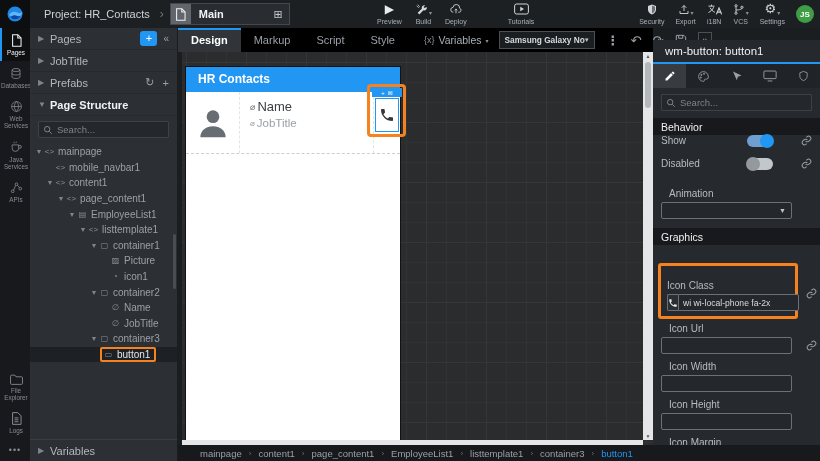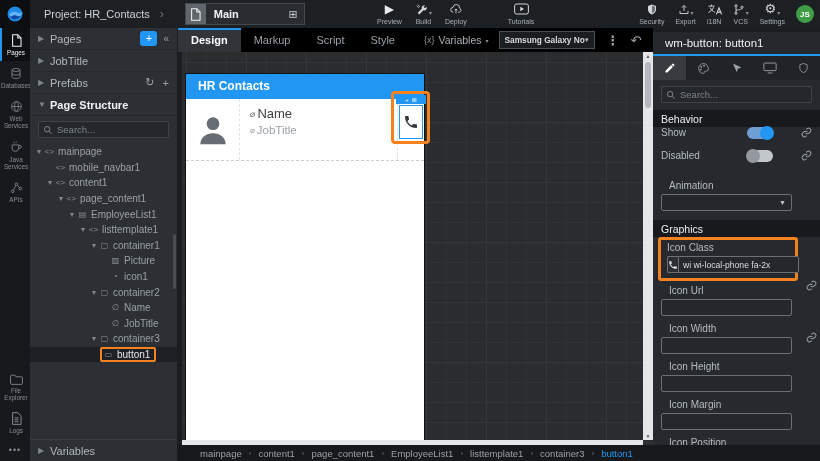--- a/index.html
+++ b/index.html
@@ -4,21 +4,21 @@
 <style>
   *{margin:0;padding:0;box-sizing:border-box}
   html,body{width:820px;height:461px;overflow:hidden;background:#1b1e21;
     font-family:"Liberation Sans","DejaVu Sans",sans-serif;-webkit-font-smoothing:antialiased}
   svg{display:block}
   
   .topbar{position:absolute;left:0;top:0;width:820px;height:28px;background:#1d2023;display:flex;align-items:center}
   .logo-box{width:30px;height:28px;background:#0c0e10;display:flex;align-items:center;justify-content:center}
   .proj{margin-left:14px;font-size:11px;color:#cdd2d7}
   .tb-caret{margin-left:10px;color:#6d7artifact;color:#6d737a;font-size:12px}
-  .main-tab{margin-left:21px;height:22px;width:120px;background:#292d31;border:1px solid #45494e;display:flex;align-items:center}
+  .main-tab{margin-left:6px;height:22px;width:120px;background:#292d31;border:1px solid #45494e;display:flex;align-items:center}
   .main-tab .doc{width:20px;height:20px;background:#61666c;display:flex;align-items:center;justify-content:center}
   .main-tab .t{flex:1;padding-left:8px;font-size:11px;font-weight:bold;color:#f0f2f4}
   .main-tab .grid{padding-right:6px;color:#c6cbd0;font-size:11px}
   .top-actions{position:absolute;left:377px;top:2px;display:flex;gap:13px;align-items:flex-start}
   .ta{display:flex;flex-direction:column;align-items:center;gap:2px;color:#d2d6da;cursor:pointer}
   .ta .lbl{font-size:7px;color:#a9afb5;white-space:nowrap}
   .ta .ic{height:14px;display:flex;align-items:center;justify-content:center}
   .ta .withcar{display:flex;align-items:flex-end;gap:1px}
   .mini-car{font-size:6px;color:#8a9096}
   .tutorials{margin-left:28px}
@@ -67,61 +67,61 @@
   .dev-dd .dv{flex:1;font-size:8.3px;font-weight:bold;color:#d6dade;white-space:nowrap;overflow:hidden}
   .dev-dd .car{font-size:7px;color:#c0c4c8}
   .tb-ic{margin-left:11px;color:#9aa0a6;font-size:13px;cursor:pointer;display:flex;align-items:center}
   .dots{margin-left:12px;letter-spacing:0;font-weight:bold}
   .next-btn{margin-left:10px;color:#aab0b6;font-size:10px;border:1px solid #4b5055;background:#1b1e21;padding:0 3px;height:16px;line-height:15px;cursor:pointer}
   
   .canvas{position:absolute;left:182px;top:52px;width:471px;height:393px;background:#2a2c2d;
     background-image:linear-gradient(#343638 1px,transparent 1px),linear-gradient(90deg,#343638 1px,transparent 1px),
       linear-gradient(#303234 1px,transparent 1px),linear-gradient(90deg,#303234 1px,transparent 1px);
     background-size:60px 60px,60px 60px,20px 20px,20px 20px;background-position:4px 10px}
-  .phone{position:absolute;left:4px;top:22px;width:238px;height:381px;background:#fff;box-shadow:0 0 0 1px #101214}
+  .phone{position:absolute;left:4px;top:15px;width:214px;height:381px;background:#fff;box-shadow:0 0 0 1px #101214}
   .ph-header{height:25px;background:#2196f3;color:#fff;font-size:12px;font-weight:bold;line-height:25px;padding-left:12px}
   .card{position:relative;height:62px;border-bottom:1px dashed #cbced1;display:flex}
   .cell-av{width:54px;border-right:1px dashed #e2e4e6;display:flex;align-items:center;justify-content:center}
   .cell-tx{flex:1;padding:7px 0 0 10px}
   .bindrow{display:flex;align-items:center;gap:2px}
   .bind-ic{font-size:9px;color:#5f6periodic;color:#5f6468}
   .nm{font-size:13px;color:#3c4043}
   .jt{font-size:11.5px;color:#9aa0a6;margin-top:3px}
   .jt-ic{font-size:8px;color:#9aa0a6}
   .cell-btn{width:27px;border-left:1px dashed #e2e4e6;position:relative}
   .wm-btn{position:absolute;top:6px;left:1px;width:24px;height:34px;border:1px solid #2196f3;display:flex;align-items:center;justify-content:center;background:#fff;cursor:pointer}
   .sel-bar{position:absolute;top:-4px;right:-2px;width:30px;height:9px;background:#2196f3;color:#fff;display:flex;align-items:center;justify-content:center;gap:3px;font-size:6px;cursor:pointer}
   .orange-btn-ring{position:absolute;top:-8px;right:-6px;width:39px;height:53px;border:3px solid #f5821f;border-radius:4px;pointer-events:none}
   .vsb{position:absolute;right:0;top:0;bottom:5px;width:10px;background:#e4e6e8;display:flex;flex-direction:column;align-items:center;justify-content:space-between;cursor:pointer}
   .vsb .a{font-size:5px;color:#55595d;padding:1px 0}
   .vsb .thumb{position:absolute;top:10px;left:2px;width:6px;height:46px;background:#b4b8bc;border-radius:3px}
   .hsb{position:absolute;left:0;right:10px;bottom:0;height:5px;background:#e4e6e8;cursor:pointer}
   
-  .inspector{position:absolute;right:0;top:32px;width:167px;height:417px;background:#26292d}
+  .inspector{position:absolute;right:0;top:40px;width:167px;height:417px;background:#26292d}
   .insp-header{height:24px;display:flex;align-items:center;padding-left:12px;font-size:11.5px;color:#eef0f2;background:#25282c;border-bottom:2px solid #2196f3}
   .insp-tabs{height:24px;display:flex;background:#202327}
   .itab{flex:1;display:flex;align-items:center;justify-content:center;color:#9aa0a6;cursor:pointer}
   .itab.active{background:#383c41;color:#fff}
   .insp-search{margin:6px 8px 7px}
   .sect{height:17px;background:#17191c;color:#eef0f2;font-size:10.5px;display:flex;align-items:center;padding-left:8px}
   .prow{display:flex;padding:0 8px;height:23px}
   .prow .plbl{flex:1;font-size:10px;color:#b6bcc2}
   .toggle{width:26px;height:12px;border-radius:6px;position:relative;cursor:pointer;margin-right:28px}
   .toggle.on{background:#6f9fd2}
   .toggle.on .knob{right:-1px;background:#2196f3}
   .toggle.off{background:#c2c7cb}
   .toggle.off .knob{left:-1px;background:#93999e}
   .knob{position:absolute;top:-1px;width:14px;height:14px;border-radius:50%}
   .linkic{color:#9aa0a6;cursor:pointer}
   .flbl{font-size:10px;color:#b6bcc2;padding:0 16px;margin-top:7px}
   .finput{margin:3px 8px 0;height:17px;width:131px;background:#24272b;border:1px solid #6b7075;border-radius:2px;
     color:#d8dce0;font-size:9px;padding:0 5px;outline:none;font-family:inherit}
   .fselect{margin:3px 8px 0;height:17px;width:131px;background:#24272b;border:1px solid #6b7075;border-radius:2px;position:relative;cursor:pointer}
   .fselect .car{position:absolute;right:5px;top:4px;font-size:7px;color:#c0c4c8}
-  .ic-class-wrap{position:relative;margin:0 5px 0;border:3px solid #f5821f;border-radius:3px;padding:2px 3px 5px;width:140px}
+  .ic-class-wrap{position:relative;margin:18px 5px 0;border:3px solid #f5821f;border-radius:3px;padding:14px 3px 5px;width:140px}
   .ic-class-wrap .flbl{padding:0 0 0 3px;margin-top:0}
   .icgroup{display:flex;margin-top:3px;margin-left:3px;width:128px;height:17px}
   .icgroup .addon{width:21px;background:#2b2f33;border:1px solid #6b7075;border-right:none;border-radius:2px 0 0 2px;display:flex;align-items:center;justify-content:center;color:#e8eaec;cursor:pointer}
   .icgroup input{flex:1;height:100%;background:#24272b;border:1px solid #6b7075;border-radius:0 2px 2px 0;color:#d8dce0;font-size:8.6px;padding:0 4px;outline:none;font-family:inherit}
   .icclass-link{position:absolute;right:3px;top:248px}
   .icurl-link{position:absolute;right:3px;top:300px}
   
   .breadcrumb{position:absolute;left:178px;right:0;bottom:0;height:16px;background:#17191c;display:flex;align-items:center;gap:7px;padding-left:22px;font-size:9.5px;color:#9aa0a6}
   .breadcrumb .sep{color:#6b7076;font-size:8px}
   .breadcrumb .bc{cursor:pointer}

